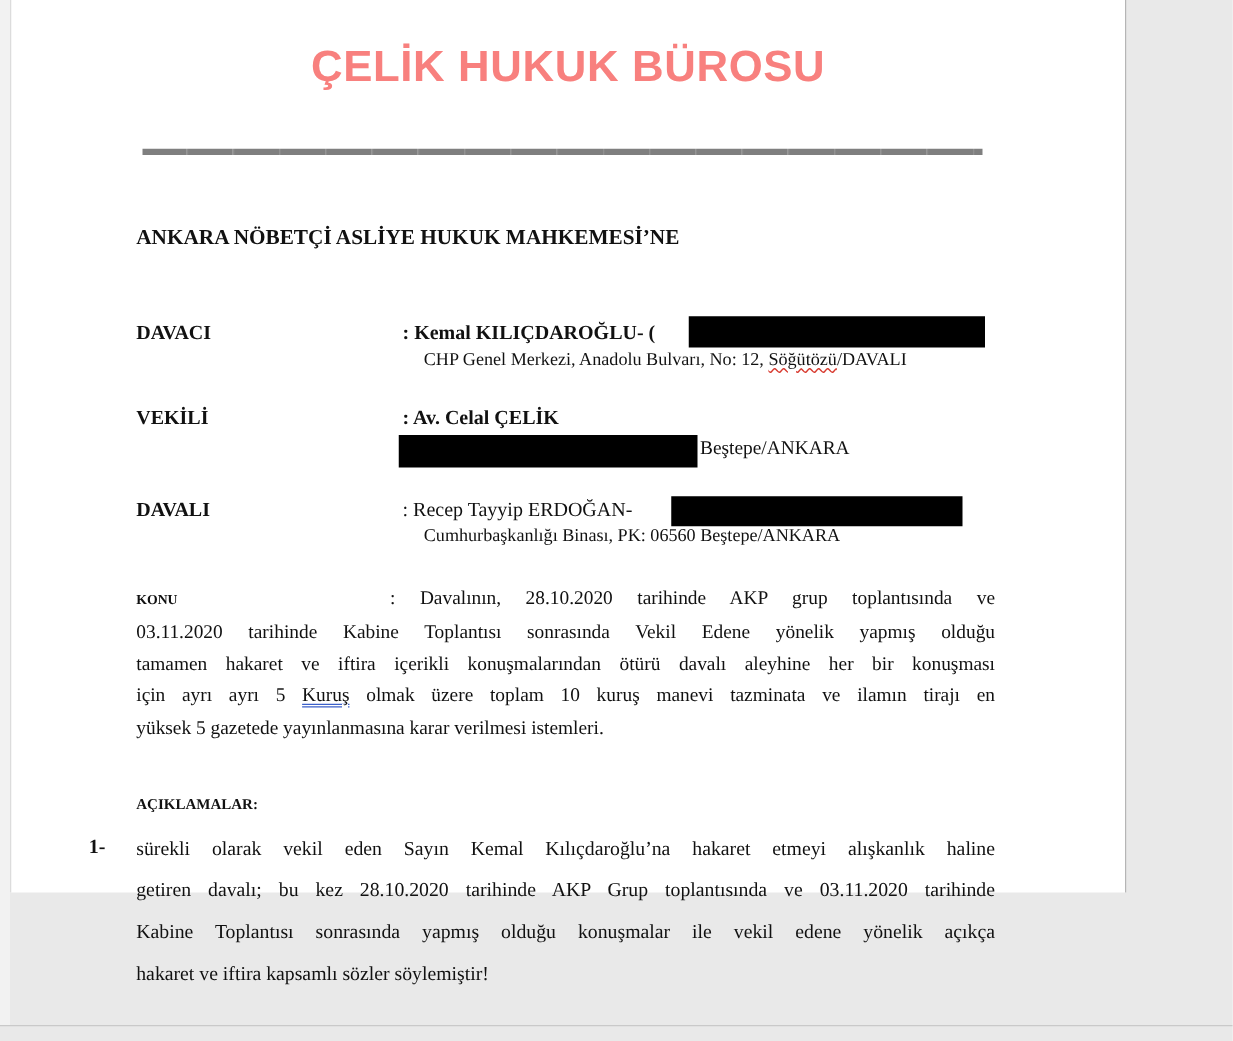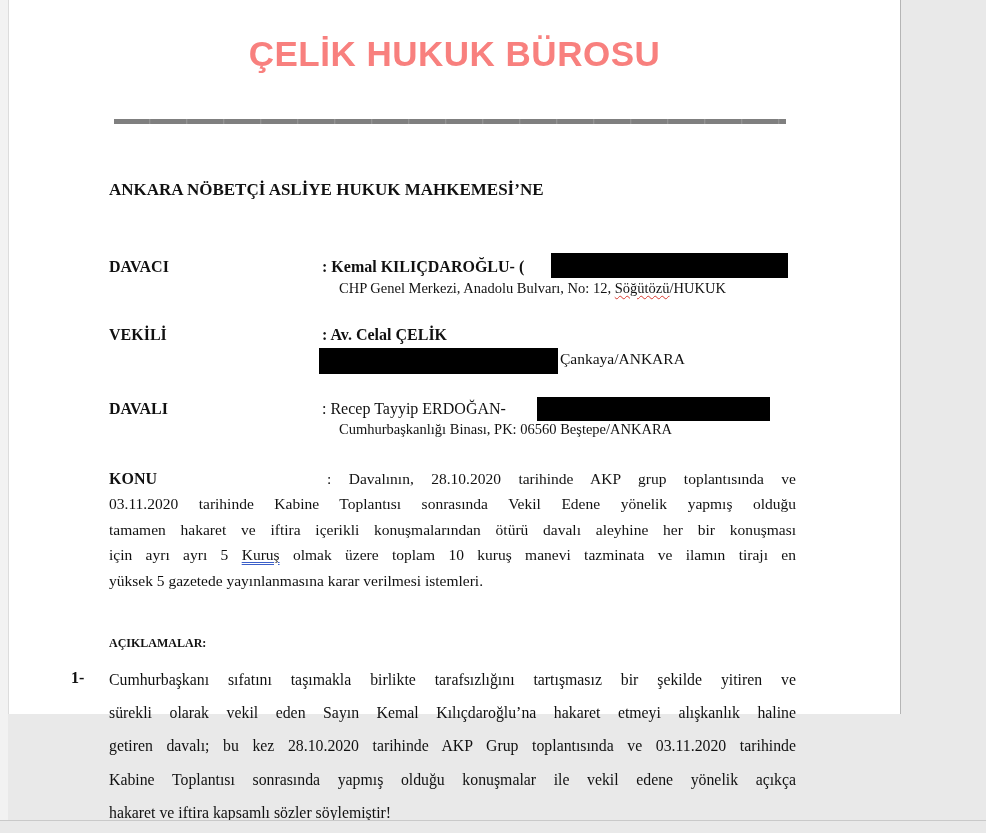--- a/index.html
+++ b/index.html
@@ -43,21 +43,21 @@
   .redaction{position:absolute;background:var(--redaction);}
   .misspell{text-decoration:underline wavy var(--spell-red);text-decoration-thickness:1px;text-underline-offset:2px;}
   .grammar{text-decoration:underline double var(--grammar-blue);text-decoration-thickness:1px;text-underline-offset:2px;}
   .inline-addr{position:absolute;left:551px;font-size:15.5px;white-space:nowrap;}
 
   .konu-block{position:absolute;left:100px;top:466px;width:687px;font-size:15.5px;}
   .jline{
     line-height:25.45px;text-align:justify;text-align-last:justify;
   }
   .jline.last{text-align-last:left;}
-  .konu-label{font-weight:bold;font-size:16px;}
+  .konu-label{font-weight:bold;font-size:11px;}
   .konu-gap{display:inline-block;width:170px;}
 
   .aciklamalar-heading{position:absolute;left:100px;top:636px;font-weight:bold;font-size:12px;}
   .item-marker{position:absolute;left:62px;top:669px;font-weight:bold;font-size:16px;}
   .item-block{position:absolute;left:100px;top:663px;width:687px;font-size:15.8px;}
   .item-block .jline{line-height:33.2px;}
 </style>
 </head>
 <body>
 
@@ -67,44 +67,43 @@
 
   <div class="firm-title">ÇELİK HUKUK BÜROSU</div>
 
   <div class="divider"></div>
 
   <div class="court-heading">ANKARA NÖBETÇİ ASLİYE HUKUK MAHKEMESİ’NE</div>
 
   <div class="party-label" style="top:258px;">DAVACI</div>
   <div class="party-value bold" style="top:258px;text-align:right;">: Kemal KILIÇDAROĞLU- (</div>
   <div class="redaction" style="left:542px;top:253px;width:237px;height:25px;"></div>
-  <div class="party-address" style="top:280px;"><span>CHP Genel Merkezi, Anadolu Bulvarı, No: 12, </span><span class="misspell">Söğütözü</span><span>/HUKUK</span></div>
+  <div class="party-address" style="top:280px;"><span>CHP Genel Merkezi, Anadolu Bulvarı, No: 12, </span><span class="misspell">Söğütözü</span><span>/DAVALI</span></div>
 
   <div class="party-label" style="top:326px;">VEKİLİ</div>
   <div class="party-value bold" style="top:326px;">: Av. Celal ÇELİK</div>
   <div class="redaction" style="left:310px;top:348px;width:239px;height:26px;"></div>
-  <div class="inline-addr" style="top:350px;">Çankaya/ANKARA</div>
+  <div class="inline-addr" style="top:350px;">Beştepe/ANKARA</div>
 
   <div class="party-label" style="top:400px;">DAVALI</div>
   <div class="party-value" style="top:400px;">: Recep Tayyip ERDOĞAN-</div>
   <div class="redaction" style="left:528px;top:397px;width:233px;height:24px;"></div>
   <div class="party-address" style="top:421px;">Cumhurbaşkanlığı Binası, PK: 06560 Beştepe/ANKARA</div>
 
   <div class="konu-block">
     <div class="jline"><span class="konu-label">KONU</span><span class="konu-gap"></span><span>: Davalının, 28.10.2020 tarihinde AKP grup toplantısında ve</span></div>
     <div class="jline">03.11.2020 tarihinde Kabine Toplantısı sonrasında Vekil Edene yönelik yapmış olduğu</div>
     <div class="jline">tamamen hakaret ve iftira içerikli konuşmalarından ötürü davalı aleyhine her bir konuşması</div>
     <div class="jline"><span>için ayrı ayrı 5 </span><span class="grammar">Kuruş</span><span> olmak üzere toplam 10 kuruş manevi tazminata ve ilamın tirajı en</span></div>
     <div class="jline last">yüksek 5 gazetede yayınlanmasına karar verilmesi istemleri.</div>
   </div>
 
   <div class="aciklamalar-heading">AÇIKLAMALAR:</div>
   <div class="item-marker">1-</div>
   <div class="item-block">
-    <div class="jline">Cumhurbaşkanı sıfatını taşımakla birlikte tarafsızlığını tartışmasız bir şekilde yitiren ve</div>
     <div class="jline">sürekli olarak vekil eden Sayın Kemal Kılıçdaroğlu’na hakaret etmeyi alışkanlık haline</div>
     <div class="jline">getiren davalı; bu kez 28.10.2020 tarihinde AKP Grup toplantısında ve 03.11.2020 tarihinde</div>
     <div class="jline">Kabine Toplantısı sonrasında yapmış olduğu konuşmalar ile vekil edene yönelik açıkça</div>
     <div class="jline last">hakaret ve iftira kapsamlı sözler söylemiştir!</div>
   </div>
 
 </div>
 
 <div class="right-chrome"></div>
 <div class="bottom-chrome"></div>

